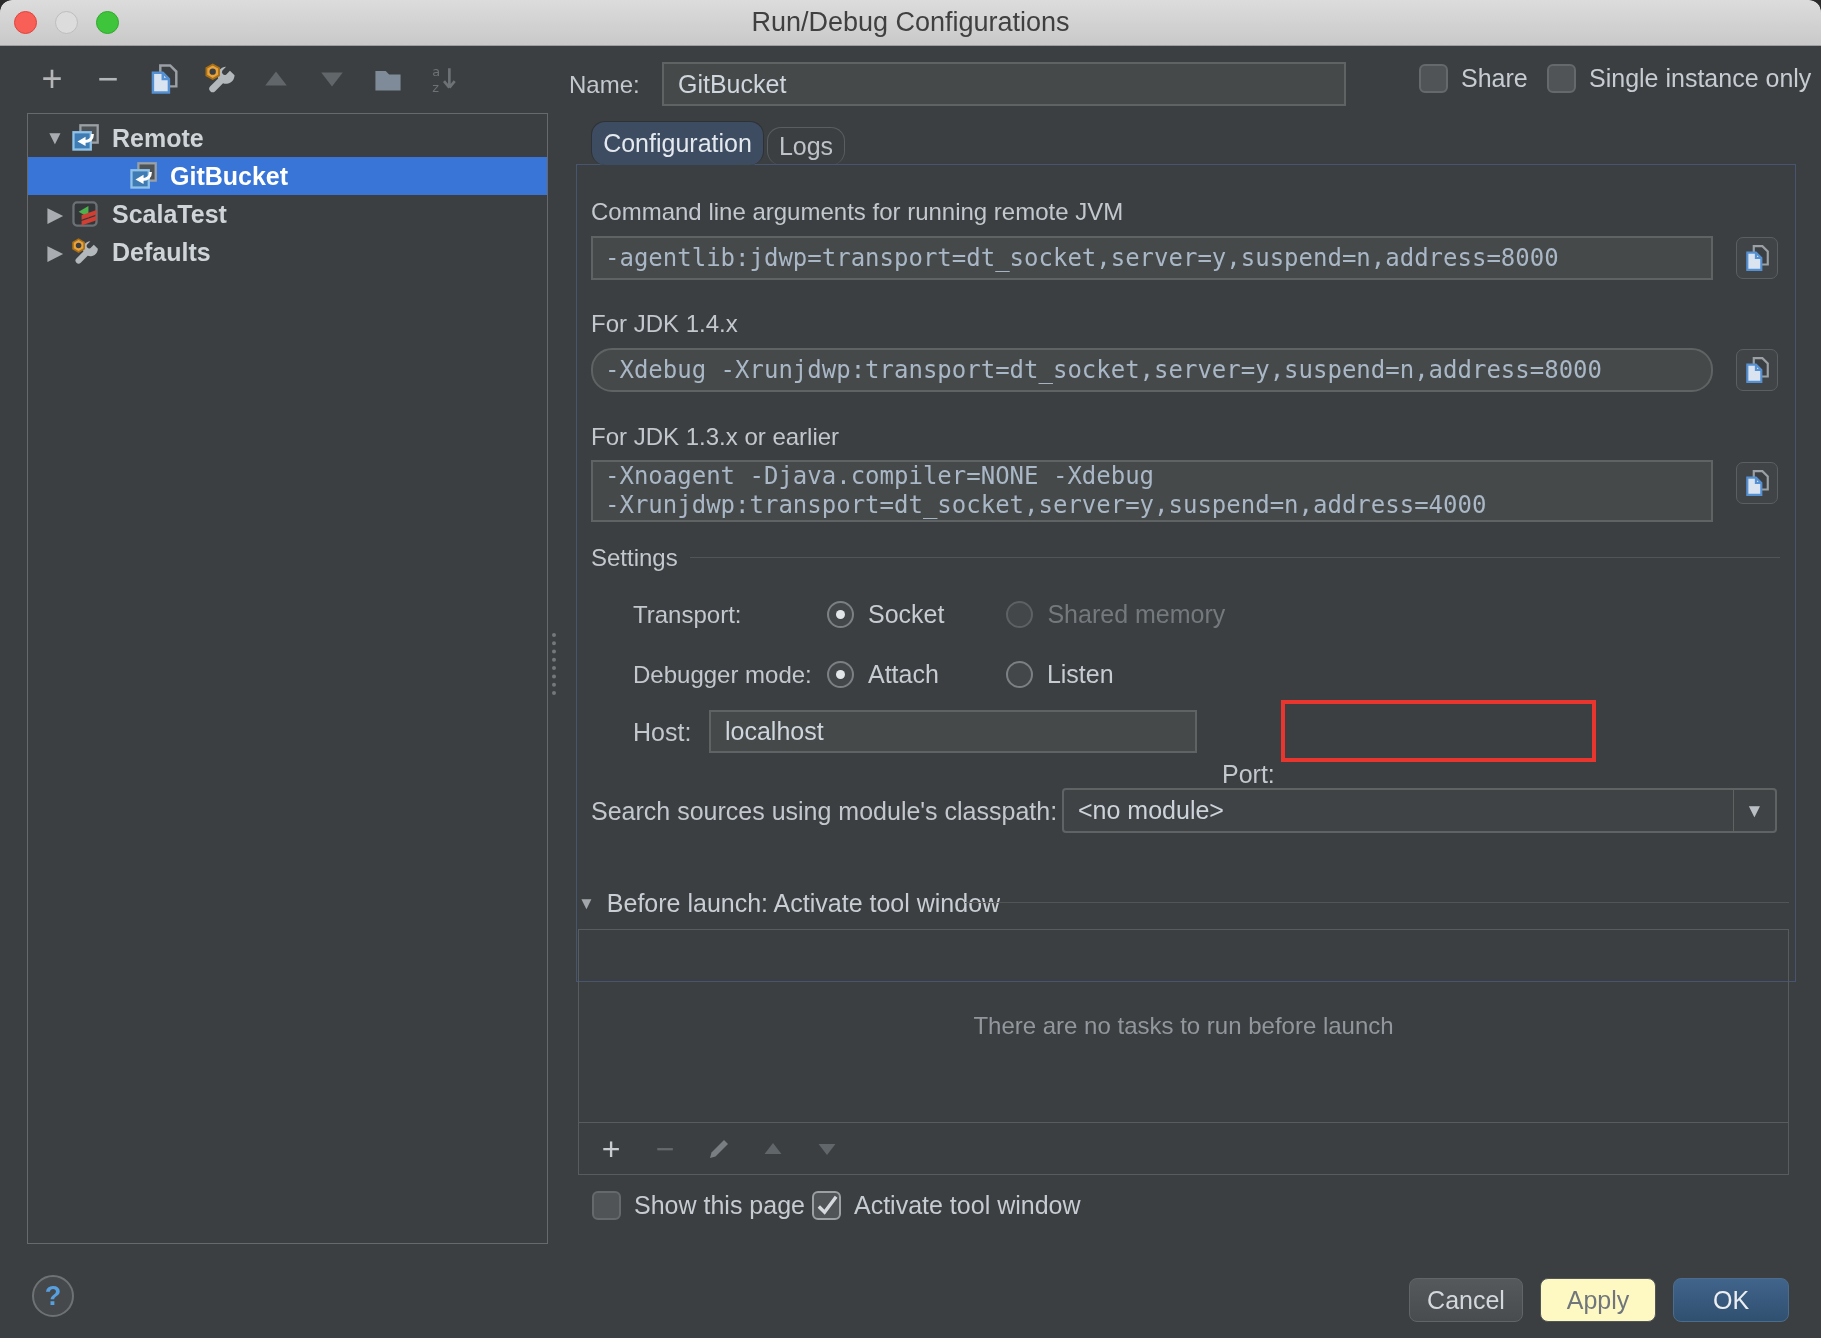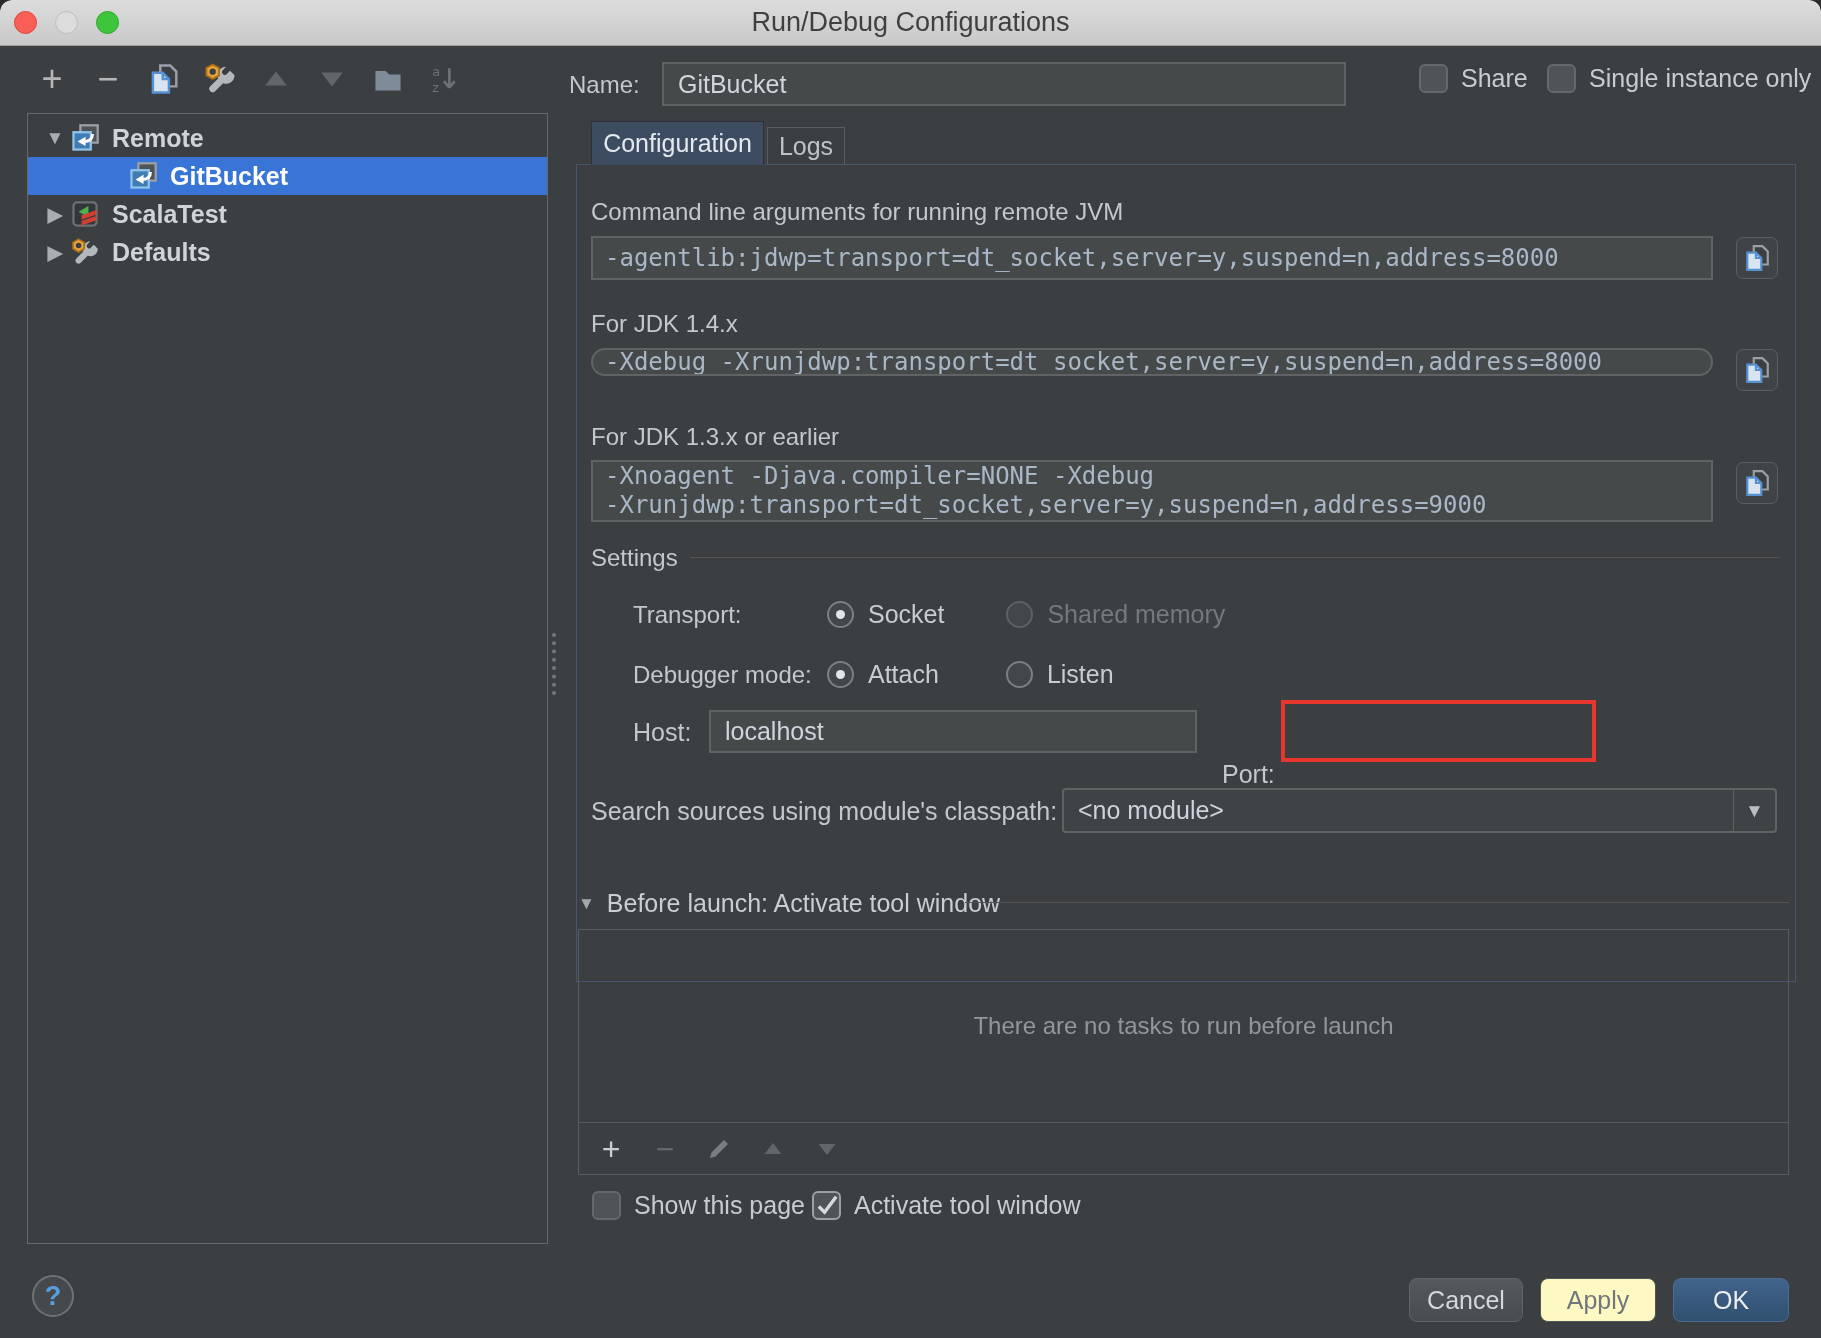--- a/index.html
+++ b/index.html
@@ -49,21 +49,21 @@
     background:#45494a;border:2px solid #5f6364;color:#cfd6dd;font-size:25px;
     display:flex;align-items:center;padding:0 14px;
   }
   .name-field{position:absolute;left:662px;top:62px;width:684px;height:44px;}
   .checkbox{width:29px;height:29px;border-radius:6px;background:#505456;border:2px solid #66696b;flex:none;}
   .cb-row{position:absolute;display:flex;align-items:center;gap:13px;color:#c6ccd2;font-size:25px;}
   .cb-share{left:1419px;top:64px;}
   .cb-single{left:1547px;top:64px;}
 
   
-  .tab{position:absolute;display:flex;align-items:center;justify-content:center;font-size:25px;}
+  .tab{position:absolute;display:flex;align-items:center;justify-content:center;font-size:25px;border-radius:14px;}
   .tab-config{left:591px;top:121px;width:173px;height:44px;background:#3d4c61;color:#e4e9ef;border:1px solid #2e3236;border-bottom:none;z-index:2;}
   .tab-logs{left:767px;top:127px;width:78px;height:38px;background:#3c3f41;color:#bdc3c8;border:1px solid #5a5e60;border-bottom:none;}
   .panel{position:absolute;left:576px;top:164px;width:1220px;height:818px;border:1px solid #485571;}
 
   .mono-field{
     position:absolute;background:#45494a;border:2px solid #5f6364;color:#a9b7c6;
     font-family:"DejaVu Sans Mono",monospace;font-size:24px;padding:4px 12px;
     display:flex;flex-direction:column;justify-content:center;line-height:29px;white-space:pre;overflow:hidden;
   }
   .copy-btn{
@@ -251,33 +251,33 @@
   <div class="mono-field" style="left:591px;top:236px;width:1122px;height:44px;"><span>-agentlib:jdwp=transport=dt_socket,server=y,suspend=n,address=8000</span></div>
   <div class="copy-btn" style="left:1736px;top:237px;">
     <svg width="28" height="28" viewBox="0 0 26 26">
       <path d="M10 2 h8 l5 5 v12 h-13 z" fill="#3c3f41" stroke="#9aa0a6" stroke-width="2"></path>
       <path d="M4 8 h8 l5 5 v11 h-13 z" fill="#d9e4f0" stroke="#5591d2" stroke-width="2"></path>
       <path d="M12 8 v5 h5" fill="none" stroke="#5591d2" stroke-width="2"></path>
     </svg>
   </div>
 
   <div class="lbl" style="position:absolute;left:591px;top:310px;">For JDK 1.4.x</div>
-  <div class="mono-field" style="left:591px;top:348px;width:1122px;height:28px;border-radius:21px;"><span>-Xdebug -Xrunjdwp:transport=dt_socket,server=y,suspend=n,address=8000</span></div>
+  <div class="mono-field" style="left:591px;top:348px;width:1122px;height:44px;border-radius:21px;"><span>-Xdebug -Xrunjdwp:transport=dt_socket,server=y,suspend=n,address=8000</span></div>
   <div class="copy-btn" style="left:1736px;top:349px;">
     <svg width="28" height="28" viewBox="0 0 26 26">
       <path d="M10 2 h8 l5 5 v12 h-13 z" fill="#3c3f41" stroke="#9aa0a6" stroke-width="2"></path>
       <path d="M4 8 h8 l5 5 v11 h-13 z" fill="#d9e4f0" stroke="#5591d2" stroke-width="2"></path>
       <path d="M12 8 v5 h5" fill="none" stroke="#5591d2" stroke-width="2"></path>
     </svg>
   </div>
 
   <div class="lbl" style="position:absolute;left:591px;top:423px;">For JDK 1.3.x or earlier</div>
   <div class="mono-field" style="left:591px;top:460px;width:1122px;height:62px;">
     <span>-Xnoagent -Djava.compiler=NONE -Xdebug</span>
-    <span>-Xrunjdwp:transport=dt_socket,server=y,suspend=n,address=9000</span>
+    <span>-Xrunjdwp:transport=dt_socket,server=y,suspend=n,address=4000</span>
   </div>
   <div class="copy-btn" style="left:1736px;top:462px;">
     <svg width="28" height="28" viewBox="0 0 26 26">
       <path d="M10 2 h8 l5 5 v12 h-13 z" fill="#3c3f41" stroke="#9aa0a6" stroke-width="2"></path>
       <path d="M4 8 h8 l5 5 v11 h-13 z" fill="#d9e4f0" stroke="#5591d2" stroke-width="2"></path>
       <path d="M12 8 v5 h5" fill="none" stroke="#5591d2" stroke-width="2"></path>
     </svg>
   </div>
 
   <div class="lbl" style="position:absolute;left:591px;top:544px;">Settings</div>

